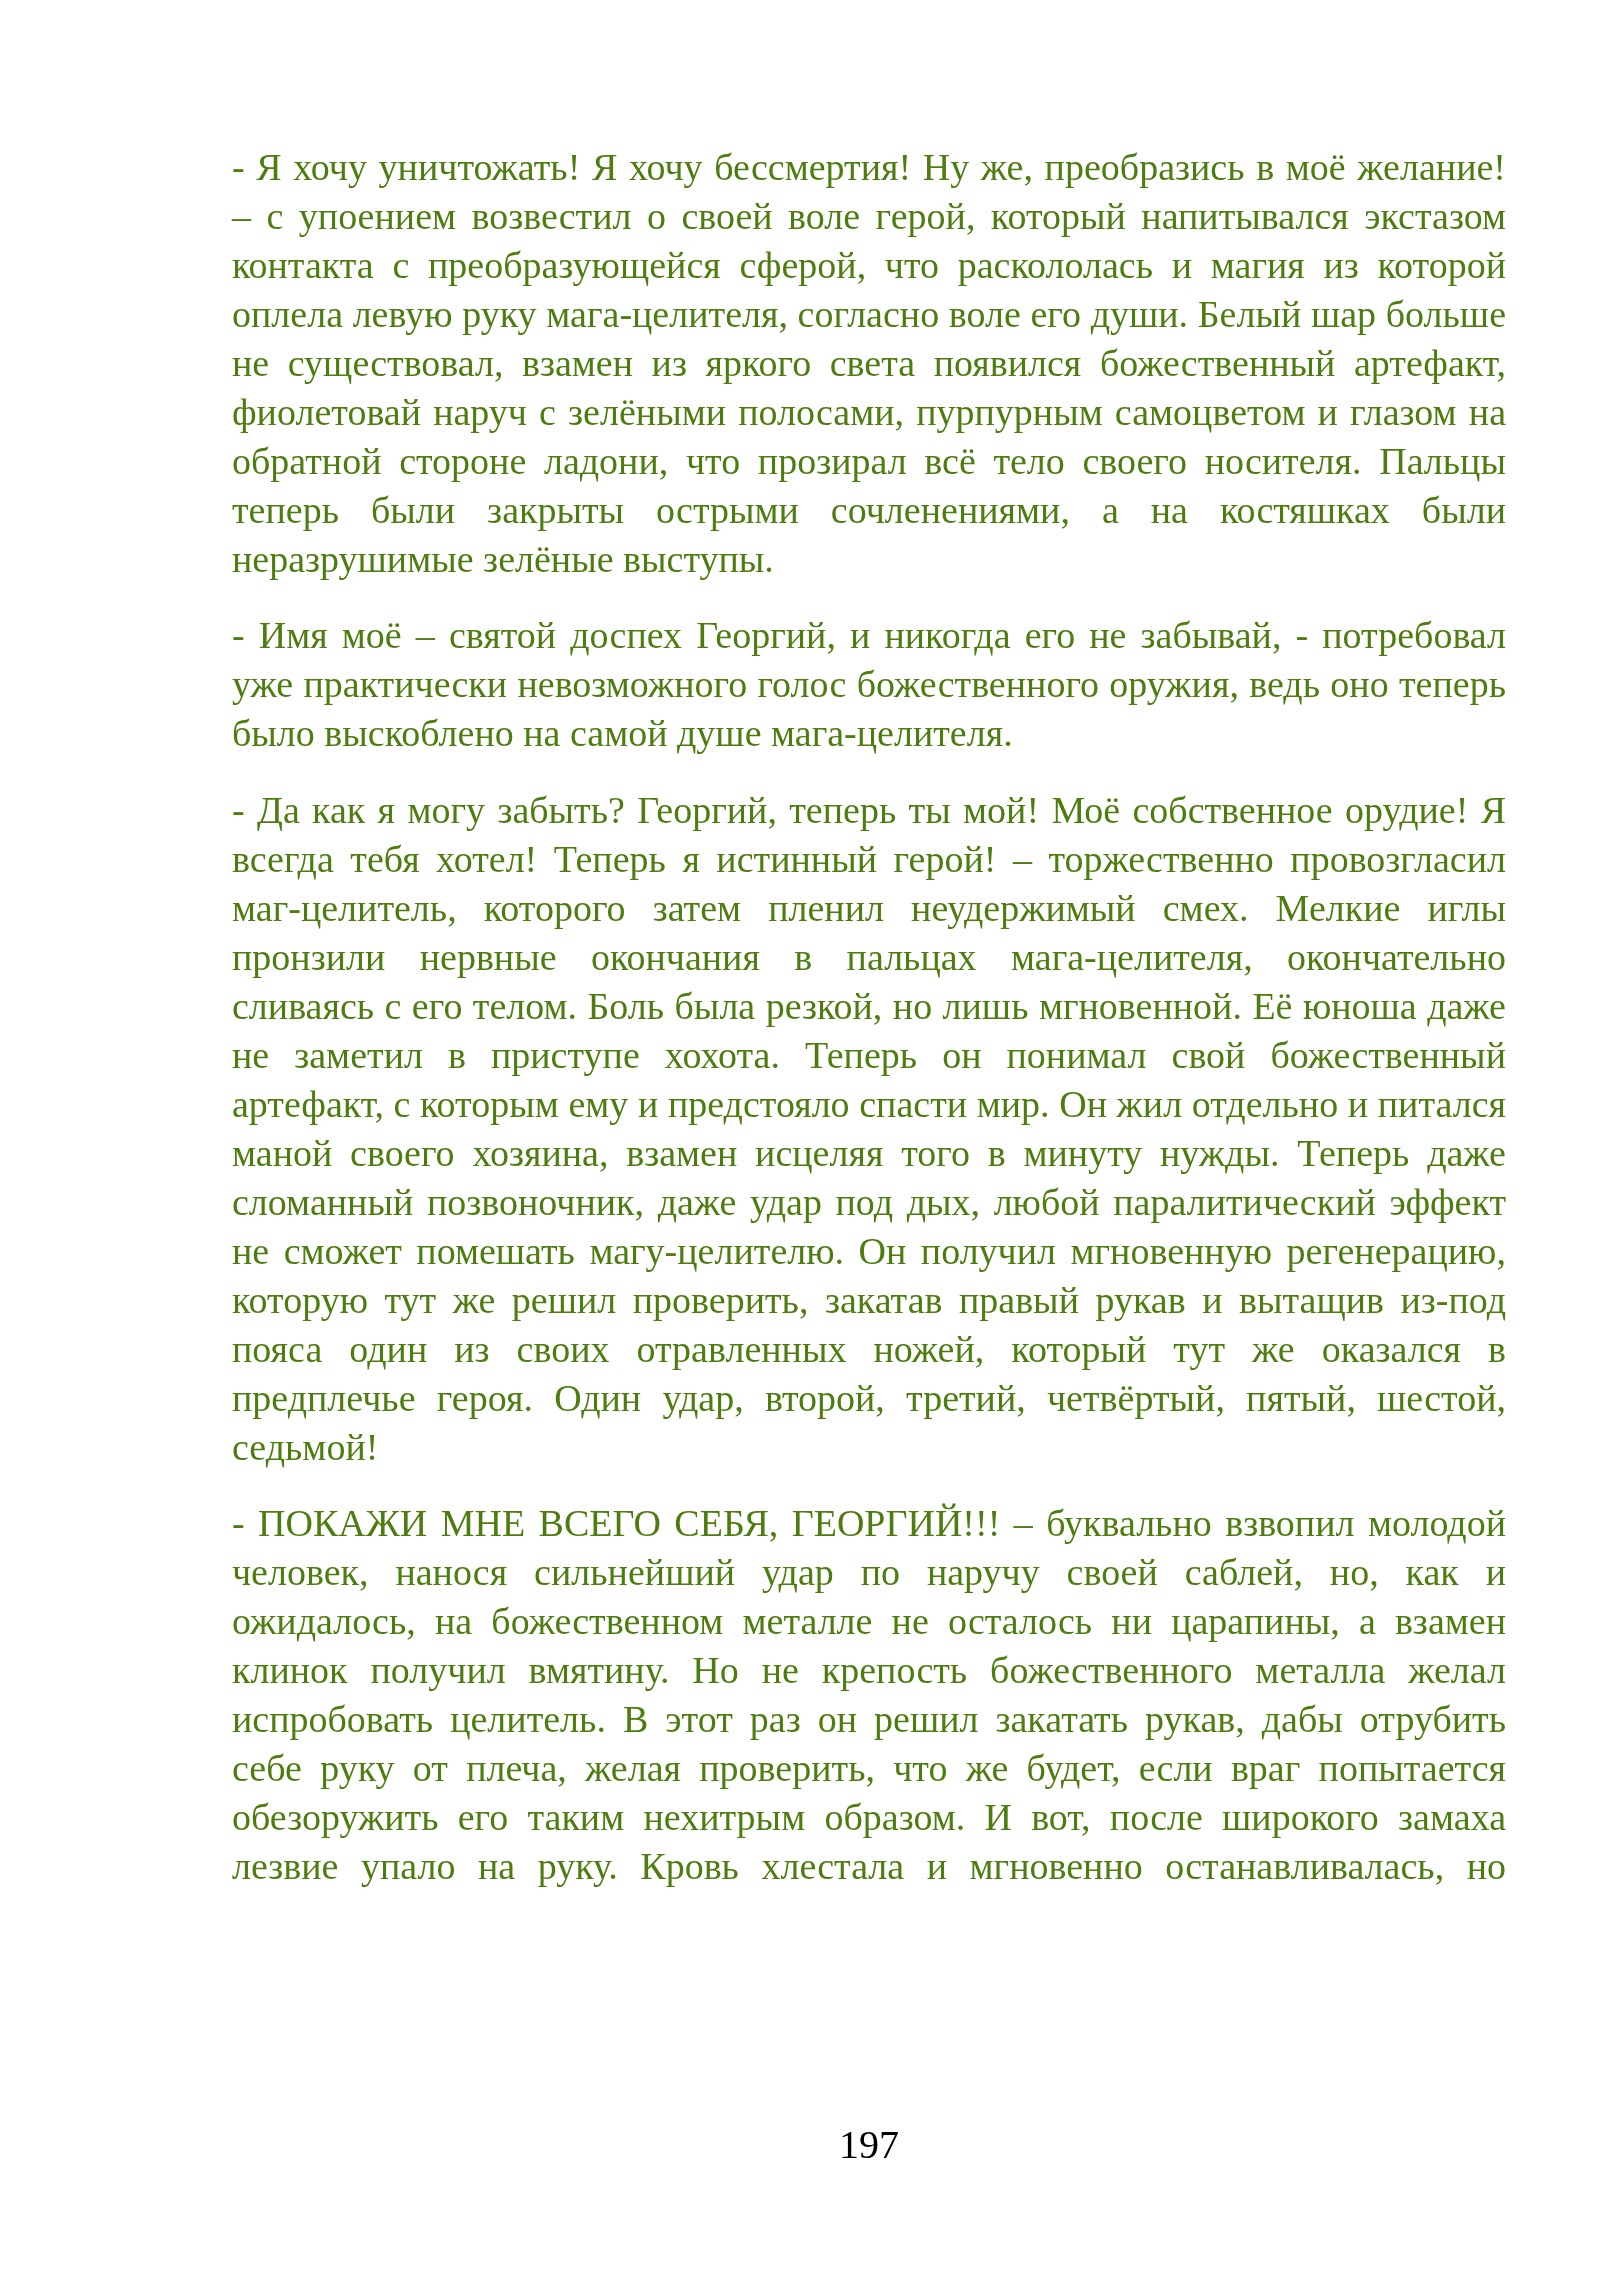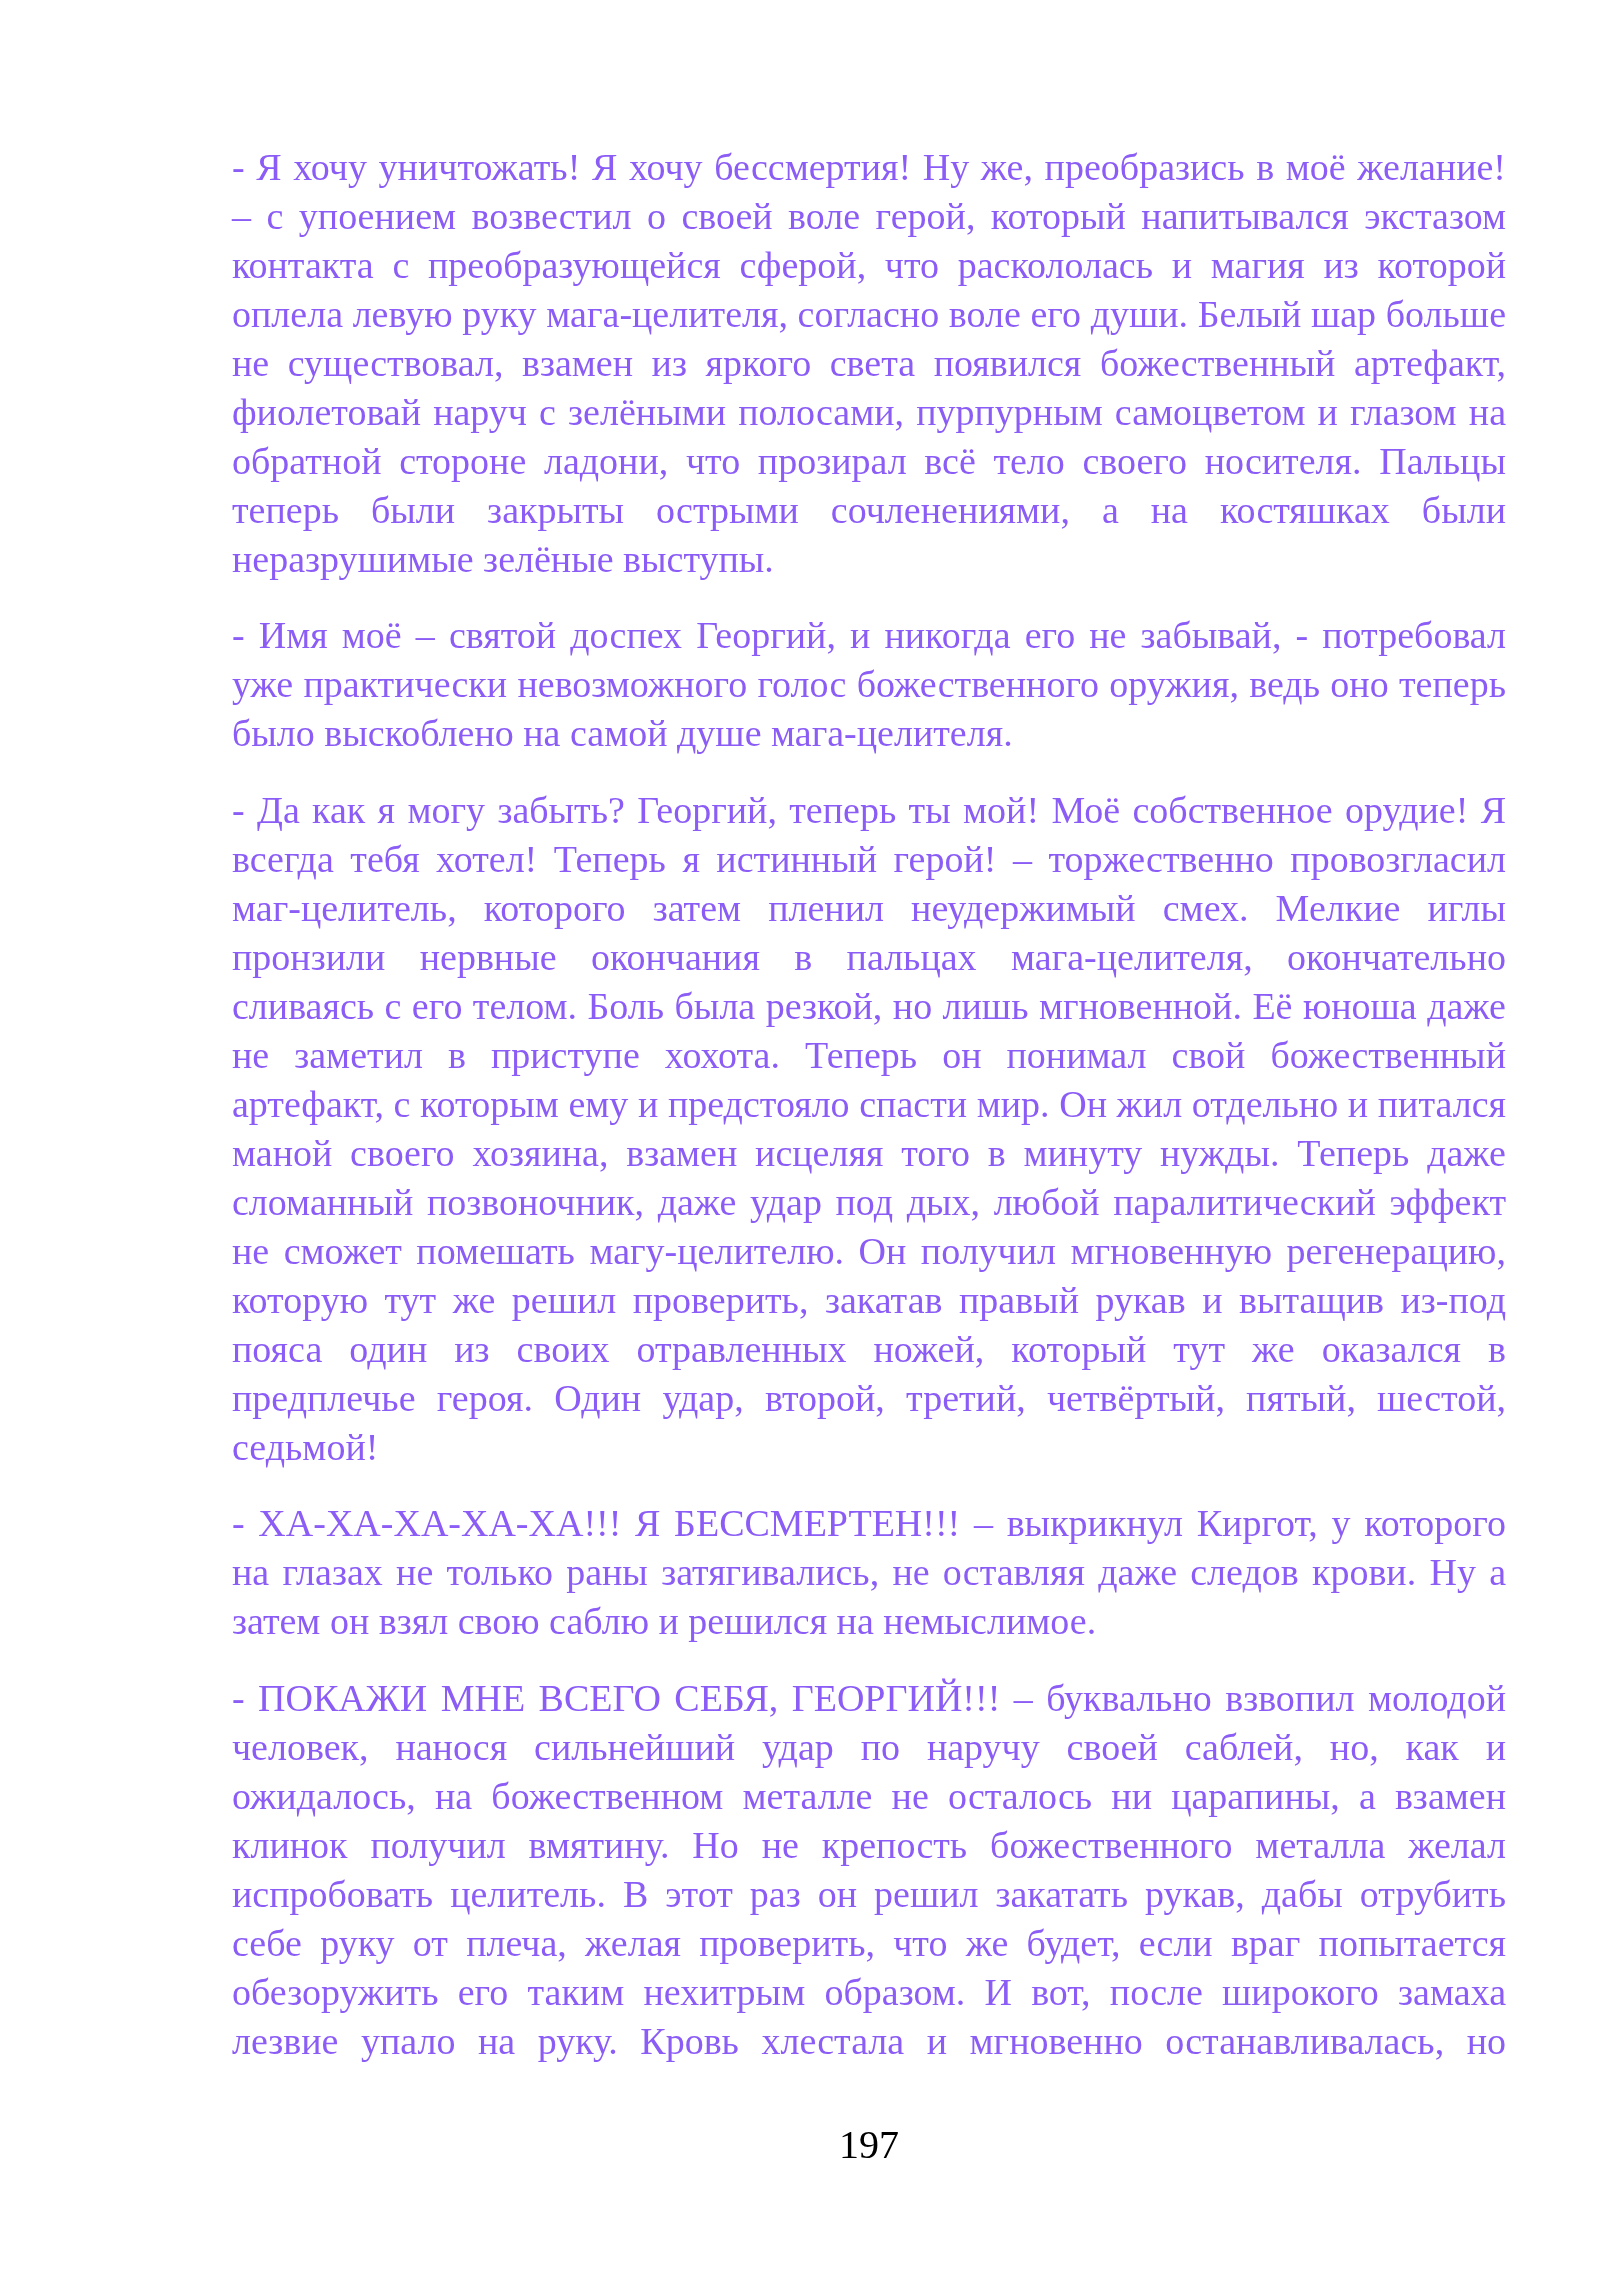--- a/index.html
+++ b/index.html
@@ -17,21 +17,21 @@
   .text-block {
     position: absolute;
     left: 232px;
     top: 143px;
     width: 1274px;
   }
   .para {
     font-family: "Liberation Serif", "DejaVu Serif", serif;
     font-size: 38px;
     line-height: 49px;
-    color: #8b5cf6;
+    color: #4d7c0f;
     text-align: justify;
     text-justify: inter-word;
     margin: 0 0 27.4px 0;
     padding: 0;
   }
   .para.cont {
     
     text-align-last: justify;
     margin-bottom: 0;
   }
@@ -48,18 +48,17 @@
   }
 </style>
 </head>
 <body>
 
 <div class="sheet">
   <div class="text-block">
     <p class="para">- Я хочу уничтожать! Я хочу бессмертия! Ну же, преобразись в моё желание! – с упоением возвестил о своей воле герой, который напитывался экстазом контакта с преобразующейся сферой, что раскололась и магия из которой оплела левую руку мага-целителя, согласно воле его души. Белый шар больше не существовал, взамен из яркого света появился божественный артефакт, фиолетовай наруч с зелёными полосами, пурпурным самоцветом и глазом на обратной стороне ладони, что прозирал всё тело своего носителя. Пальцы теперь были закрыты острыми сочленениями, а на костяшках были неразрушимые зелёные выступы.</p>
     <p class="para">- Имя моё – святой доспех Георгий, и никогда его не забывай, - потребовал уже практически невозможного голос божественного оружия, ведь оно теперь было выскоблено на самой душе мага-целителя.</p>
     <p class="para">- Да как я могу забыть? Георгий, теперь ты мой! Моё собственное орудие! Я всегда тебя хотел! Теперь я истинный герой! – торжественно провозгласил маг-целитель, которого затем пленил неудержимый смех. Мелкие иглы пронзили нервные окончания в пальцах мага-целителя, окончательно сливаясь с его телом. Боль была резкой, но лишь мгновенной. Её юноша даже не заметил в приступе хохота. Теперь он понимал свой божественный артефакт, с которым ему и предстояло спасти мир. Он жил отдельно и питался маной своего хозяина, взамен исцеляя того в минуту нужды. Теперь даже сломанный позвоночник, даже удар под дых, любой паралитический эффект не сможет помешать магу-целителю. Он получил мгновенную регенерацию, которую тут же решил проверить, закатав правый рукав и вытащив из-под пояса один из своих отравленных ножей, который тут же оказался в предплечье героя. Один удар, второй, третий, четвёртый, пятый, шестой, седьмой!</p>
-    <p class="para">- ХА-ХА-ХА-ХА-ХА!!! Я БЕССМЕРТЕН!!! – выкрикнул Киргот, у которого на глазах не только раны затягивались, не оставляя даже следов крови. Ну а затем он взял свою саблю и решился на немыслимое.</p>
     <p class="para cont">- ПОКАЖИ МНЕ ВСЕГО СЕБЯ, ГЕОРГИЙ!!! – буквально взвопил молодой человек, нанося сильнейший удар по наручу своей саблей, но, как и ожидалось, на божественном металле не осталось ни царапины, а взамен клинок получил вмятину. Но не крепость божественного металла желал испробовать целитель. В этот раз он решил закатать рукав, дабы отрубить себе руку от плеча, желая проверить, что же будет, если враг попытается обезоружить его таким нехитрым образом. И вот, после широкого замаха лезвие упало на руку. Кровь хлестала и мгновенно останавливалась, но</p>
   </div>
   <div class="page-number">197</div>
 </div>
 
 
 </body></html>

